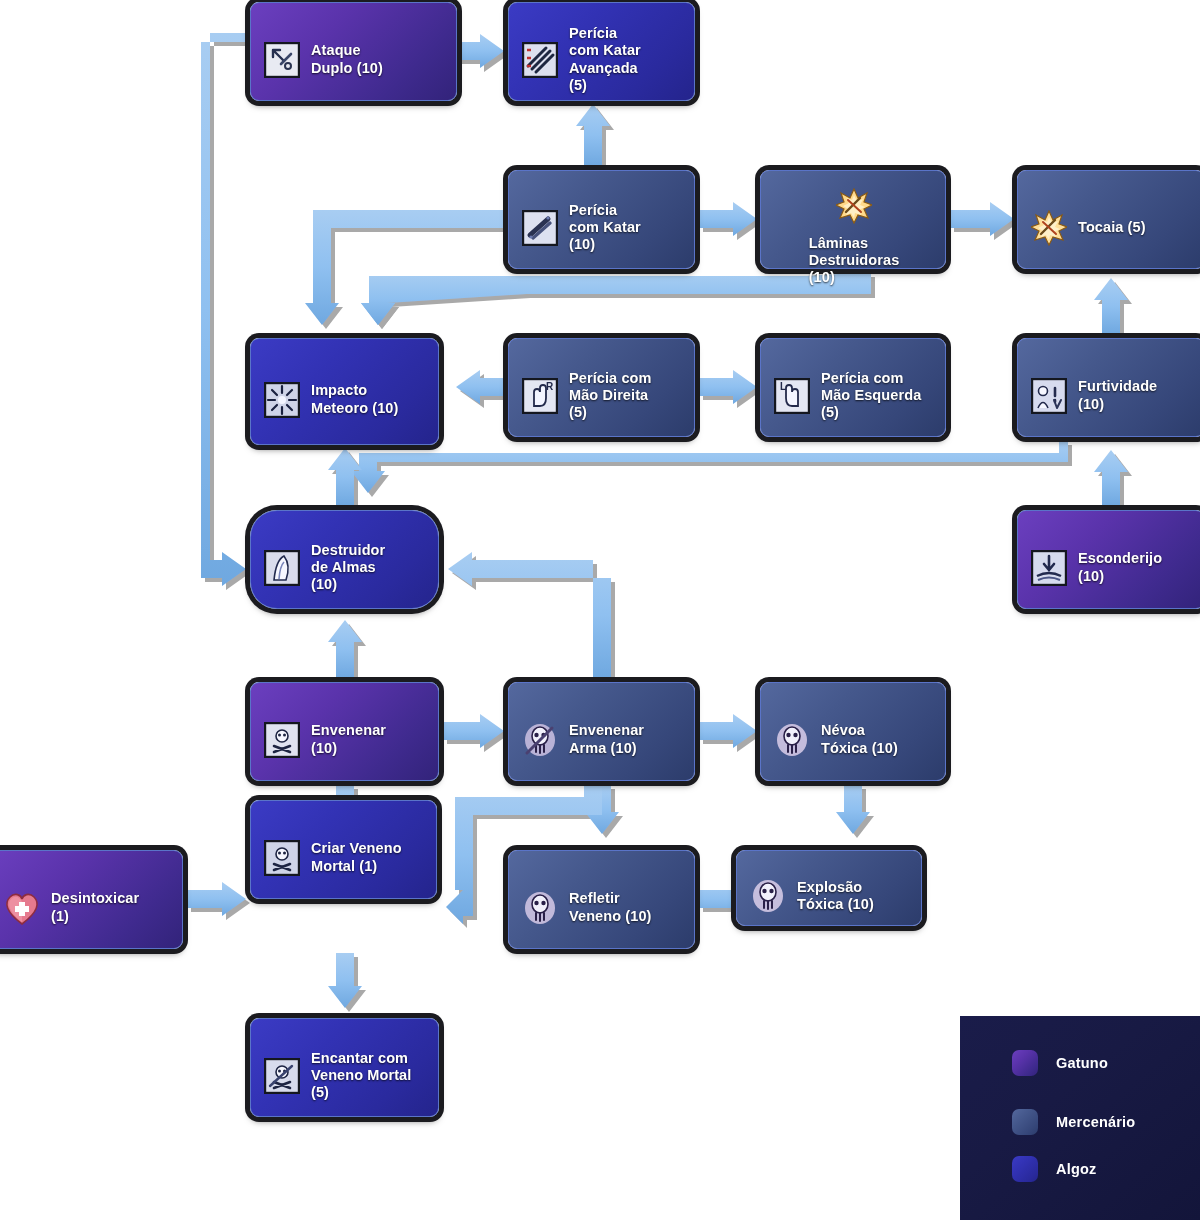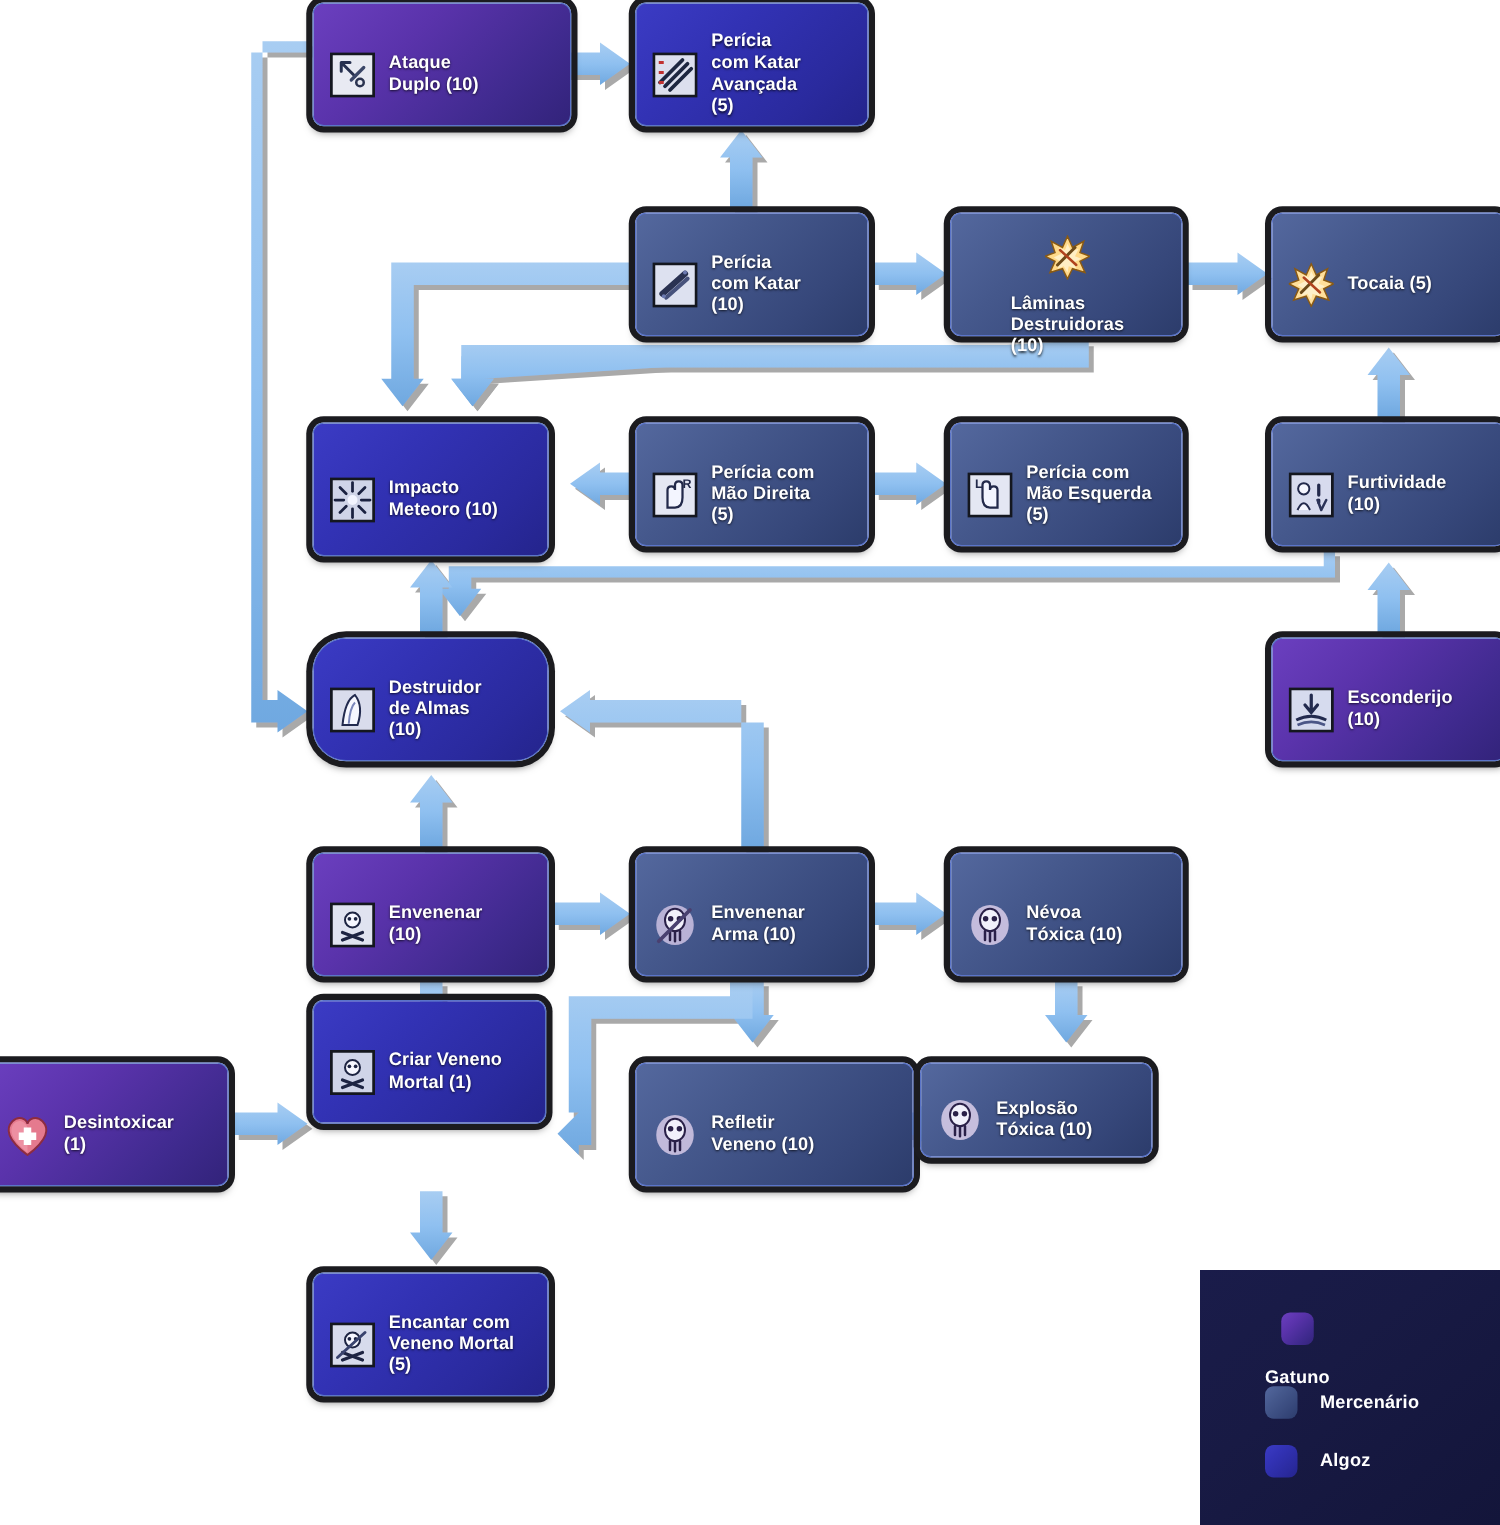--- a/index.html
+++ b/index.html
@@ -346,21 +346,21 @@
             <circle cx="15.5" cy="13" r="1.5" fill="#1d2442"></circle>
             <circle cx="20.5" cy="13" r="1.5" fill="#1d2442"></circle>
             <path d="M10 24 L26 30 M26 24 L10 30" stroke="#1d2442" stroke-width="2.6" stroke-linecap="round"></path>
           </svg>
         </div>
         <div class="lbl">
           <div>Criar Veneno</div>
           <div>Mortal (1)</div>
         </div>
       </div>
-      <div class="node c-merc" style="left: 508px; top: 850px; width: 223px; height: 99px;">
+      <div class="node c-merc" style="left: 508px; top: 850px; width: 187px; height: 99px;">
         <div class="ico">
           <svg width="36" height="36" viewBox="0 0 36 36">
             <ellipse cx="18" cy="18" rx="15" ry="16" fill="#c1b9da"></ellipse>
             <ellipse cx="18" cy="14" rx="8" ry="9" fill="#f1f0fb" stroke="#2a2048" stroke-width="1.6"></ellipse>
             <circle cx="14.5" cy="13" r="2.2" fill="#2a2048"></circle>
             <circle cx="21.5" cy="13" r="2.2" fill="#2a2048"></circle>
             <path d="M14 23 l0 7 M18 23 l0 8 M22 23 l0 7" stroke="#2a2048" stroke-width="2" stroke-linecap="round"></path>
           </svg>
         </div>
         <div class="lbl">
@@ -396,21 +396,21 @@
         </div>
         <div class="lbl">
           <div>Encantar com</div>
           <div>Veneno Mortal</div>
           <div>(5)</div>
         </div>
       </div>
     </div>
 
   <div id="legend">
-      <div class="lgrow" style="top: 34px; flex-direction: column;">
+      <div class="lgrow" style="top: 34px;">
         <div class="lgsw c-gatuno"></div>
         <div class="lgtx">Gatuno</div>
       </div>
       <div class="lgrow" style="top: 93px;">
         <div class="lgsw c-merc"></div>
         <div class="lgtx">Mercenário</div>
       </div>
       <div class="lgrow" style="top: 140px; text-align: center;">
         <div class="lgsw c-algoz"></div>
         <div class="lgtx">Algoz</div>

